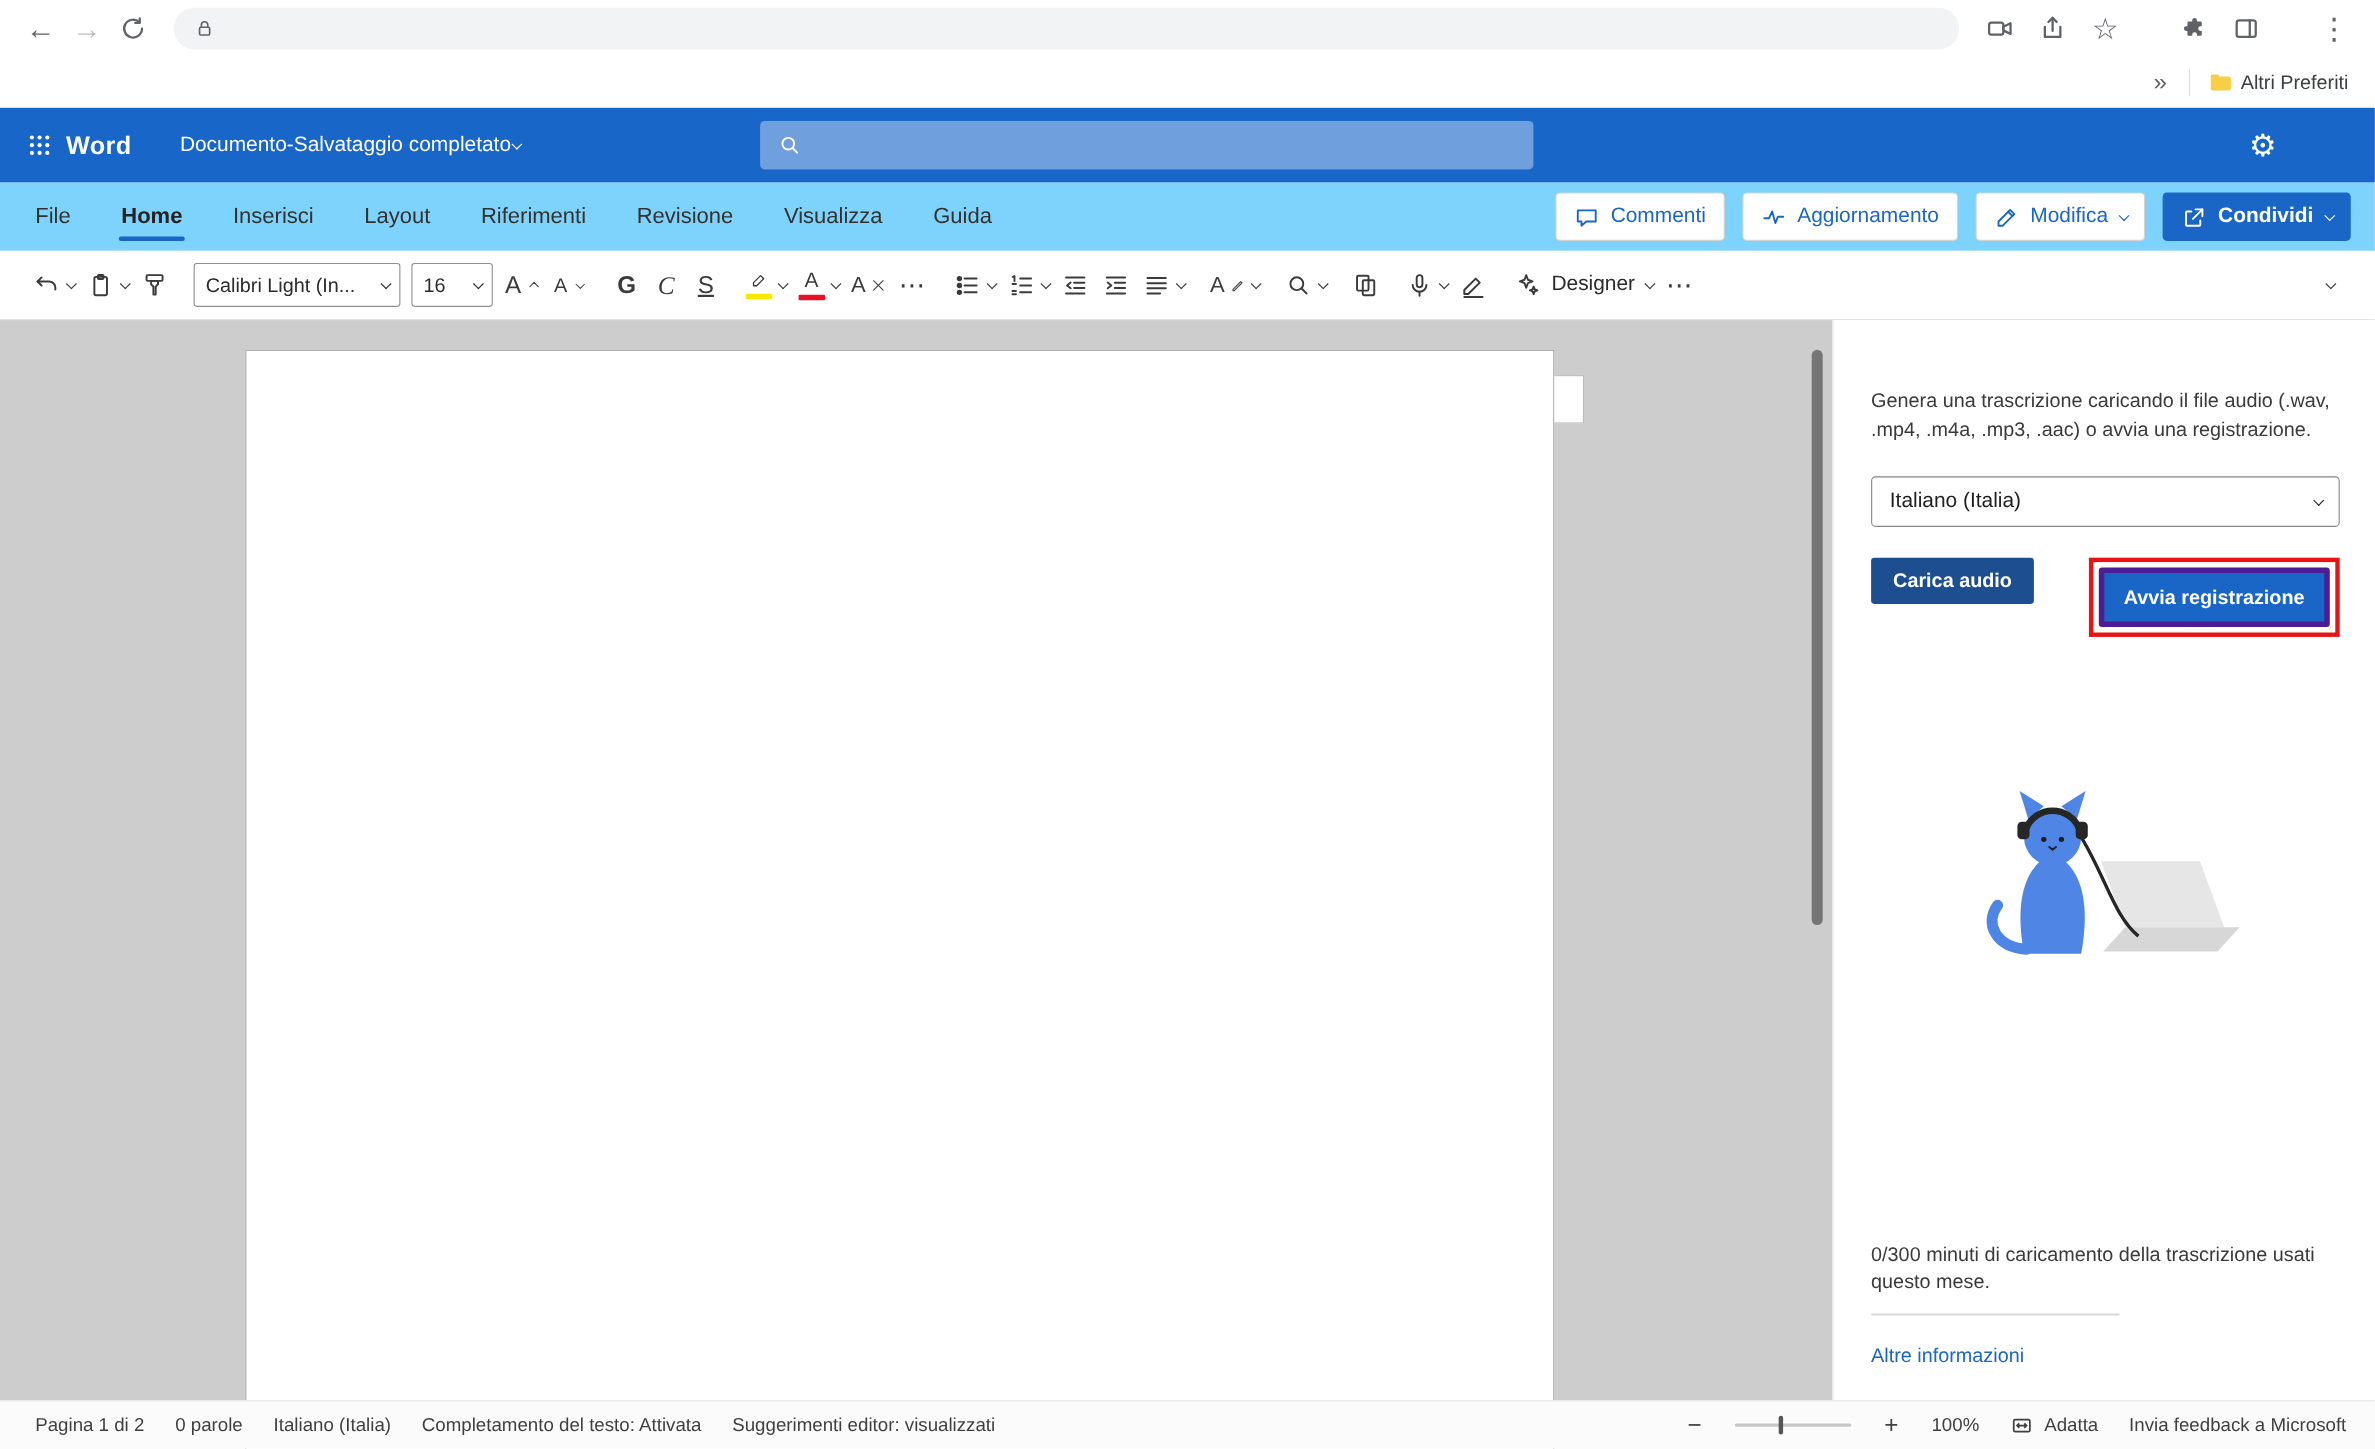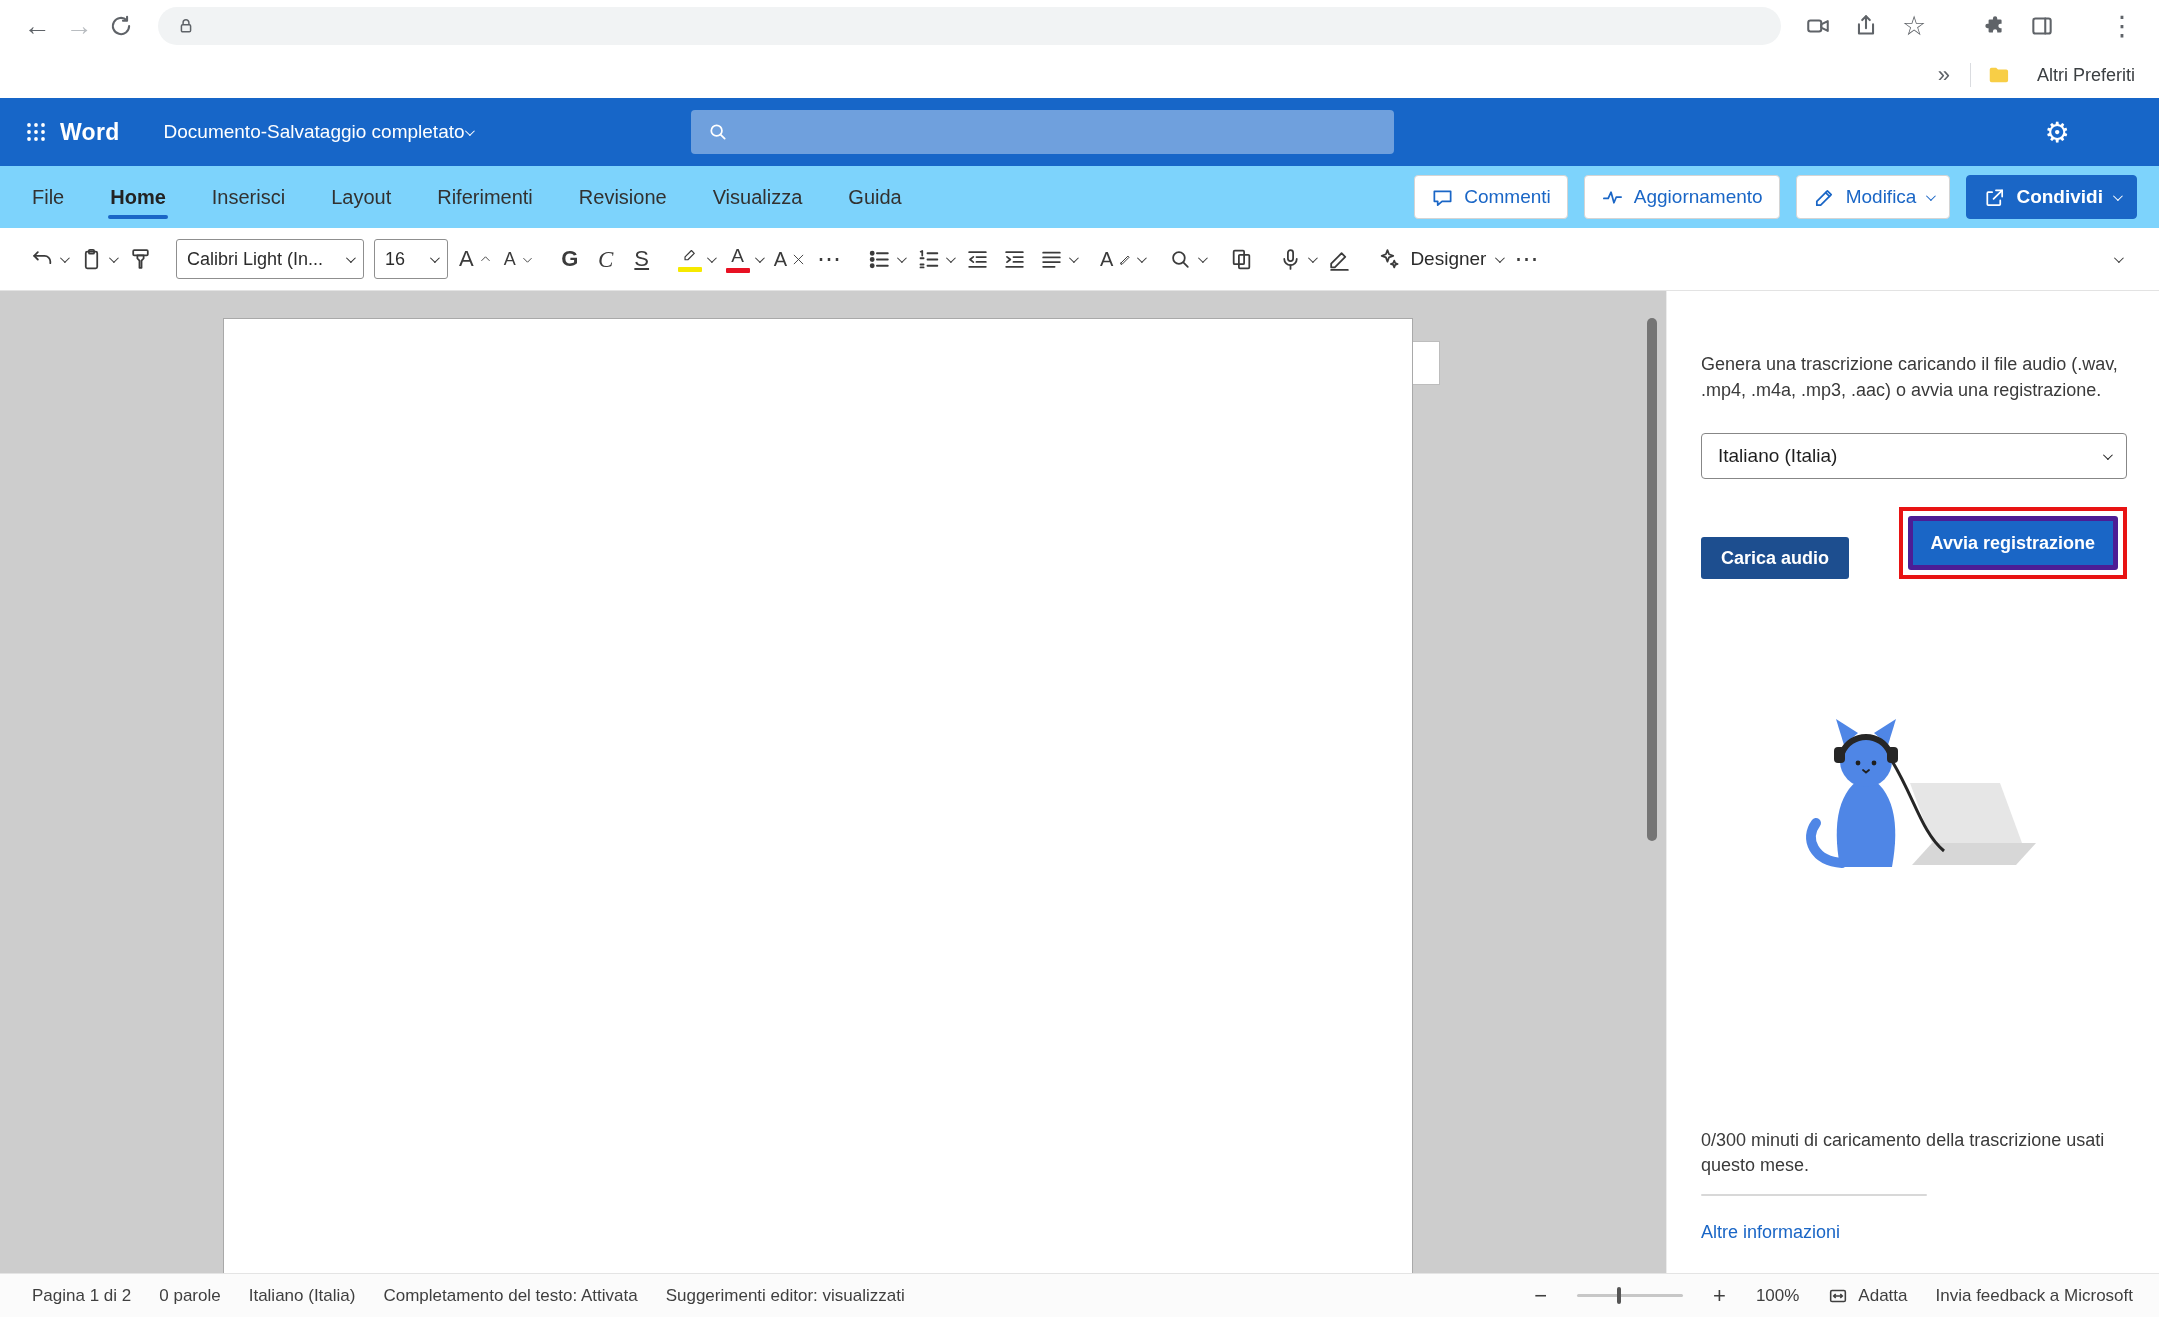--- a/index.html
+++ b/index.html
@@ -16,21 +16,21 @@
   .bicon.disabled{color:#b9bdc1}
   .bicon svg{width:26px;height:26px;stroke:#5f6368;fill:none;stroke-width:1.9;stroke-linecap:round;stroke-linejoin:round}
   .addr{flex:1;height:38px;background:#f1f3f4;border-radius:19px;margin:0 16px;display:flex;align-items:center;padding:0 18px;gap:12px}
   .addr svg{width:20px;height:20px;stroke:#5f6368;fill:none;stroke-width:1.8}
   .addr input{border:none;background:transparent;outline:none;flex:1;font-size:18px;color:#202124;font-family:inherit}
   .b-actions{display:flex;align-items:center;gap:6px}
   .b-actions .gap{width:26px}
   .bookmarks{position:absolute;top:52px;left:0;right:0;height:46px;background:#fff;display:flex;align-items:center;justify-content:flex-end;padding:0 24px;gap:16px;font-size:18px;color:#3c4043}
   .bm-overflow{font-size:22px;color:#5f6368;padding:0 4px}
   .bm-divider{width:1px;height:24px;background:#dadce0}
-  .bm-folder{display:flex;align-items:flex-end;gap:28px}
+  .bm-folder{display:flex;align-items:flex-end;gap:8px}
   .bm-folder svg{width:22px;height:22px}
 
   
   .word-header{position:absolute;top:98px;left:0;right:0;height:68px;background:var(--word-blue);display:flex;align-items:center;color:#fff;padding:0 12px}
   .waffle{width:48px;height:48px;display:flex;align-items:center;justify-content:center;border-radius:4px}
   .waffle svg{width:24px;height:24px;fill:#fff}
   .app-name{font-size:23px;font-weight:700;letter-spacing:.3px}
   .doc-title{display:flex;align-items:center;font-size:19px;margin-left:44px}
   .chev{display:inline-block;width:9px;height:9px;border-right:2px solid currentColor;border-bottom:2px solid currentColor;transform:rotate(45deg) translateY(-2px)}
   .chev.s{width:7px;height:7px;border-width:1.6px}
@@ -74,21 +74,21 @@
   .comment-stub{position:absolute;left:1413px;top:50px;width:27px;height:44px;background:#fff;border:1px solid #bdbdbd;border-left:none}
   .v-scrollbar{position:absolute;right:9px;top:27px;width:10px;height:523px;background:#757575;border-radius:5px}
 
   
   .panel{width:493px;background:#fff;border-left:1px solid #ececec;position:relative;padding:36px 32px 0 34px}
   .panel-head{display:flex;align-items:flex-start;justify-content:space-between}
   .panel-title{font-size:23px;font-weight:700;color:#222}
   .panel-close{font-size:27px;color:#333;line-height:1;padding:0 4px;cursor:pointer}
   .panel-desc{margin-top:24px;font-size:18px;line-height:1.45;color:#3a3a3a}
   .lang-select{margin-top:30px;height:46px;border:1px solid #878787;border-radius:4px;display:flex;align-items:center;justify-content:space-between;padding:0 16px;font-size:19px;color:#1f1f1f;cursor:pointer}
-  .btn-row{margin-top:28px;display:flex;align-items:flex-end;justify-content:space-between}
+  .btn-row{margin-top:28px;display:flex;align-items:flex-start;justify-content:space-between}
   .btn-upload{height:42px;padding:0 20px;background:var(--dark-button-blue);color:#fff;font-size:18px;font-weight:600;border-radius:3px;display:flex;align-items:center;border:none;cursor:pointer;font-family:inherit}
   .record-wrap{border:4px solid var(--highlight-red);padding:5px;background:#fff}
   .btn-record{height:54px;padding:0 18px;background:var(--accent-blue);border:5px solid #4c1d95;color:#fff;font-size:18px;font-weight:700;border-radius:3px;display:flex;align-items:center;cursor:pointer;font-family:inherit}
   .cat-wrap{margin-top:108px;display:flex;justify-content:center}
   .usage{position:absolute;left:34px;right:40px;bottom:30px}
   .usage-text{font-size:18px;line-height:1.4;color:#3a3a3a}
   .usage-track{margin-top:16px;width:226px;height:2px;background:#d8d8d8;border-radius:1px}
   .more-link{display:inline-block;margin-top:26px;font-size:18px;color:var(--accent-blue);cursor:pointer}
 
   

